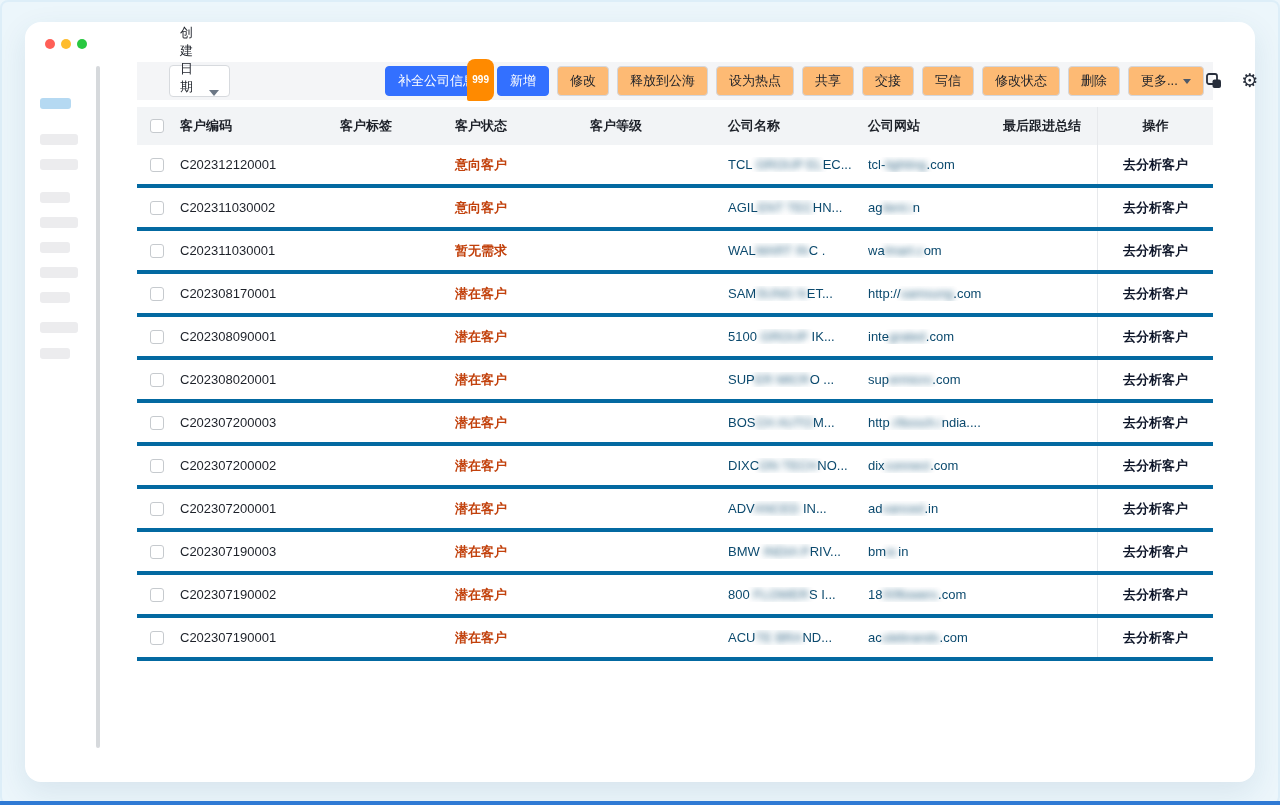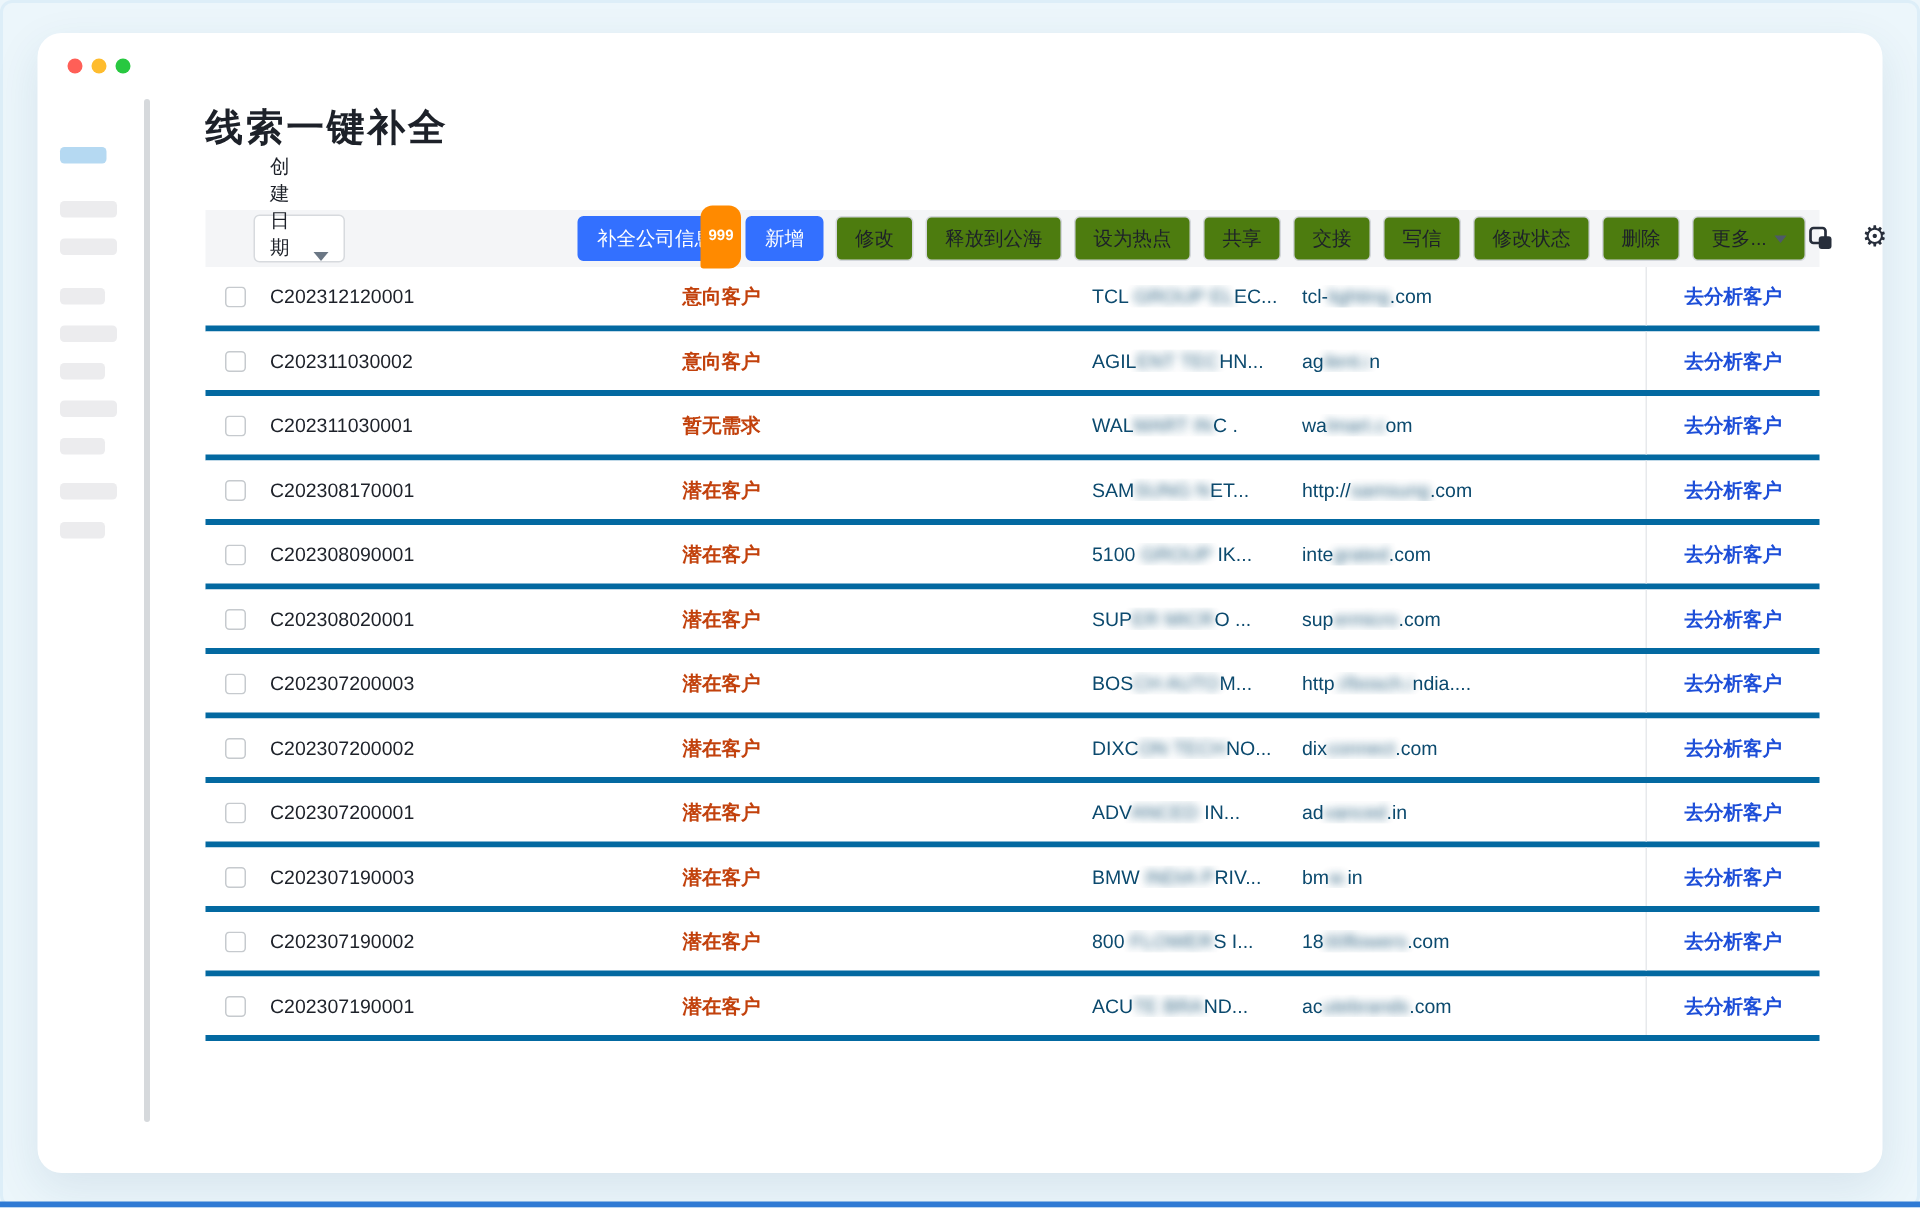--- a/index.html
+++ b/index.html
@@ -53,21 +53,21 @@
     height:32px; background:#fff; border:1px solid #d7dade; border-radius:4px;
     display:flex; align-items:flex-end; gap:16px; padding:0 10px;
     font-size:13px; color:#1d2129; cursor:pointer;margin-left:32px;
   }
   .caret {
     width:0; height:0; border-left:5px solid transparent;
     border-right:5px solid transparent; border-top:6px solid #6b7785;
   }
   .btn {
     height:30px; padding:0 12px; margin-left:8px;
-    background:#4d7c0f; border:1px solid #d3d6dc; border-radius:4px;
+    background:#fdba74; border:1px solid #d3d6dc; border-radius:4px;
     font-size:13px; color:#1d2129; cursor:pointer; white-space:nowrap;
     font-family:inherit; display:flex; align-items:center; gap:5px;
   }
   .btn.primary { background:#3370ff; border-color:#3370ff; color:#fff; position:relative; }
   .btn.first-primary { margin-left:155px; }
   .badge {
     position:absolute; top:-8px; right:-6px;
     background:#ff8a00; color:#fff; font-size:10px; font-weight:700;
     line-height:14px; padding:14px 5px; border-radius:8px 8px 8px 2px;
   }
@@ -96,21 +96,21 @@
   }
   .col-code { color:#1d2129; }
   .col-status { font-weight:600; color:#c2410c; }
   .link { color:#0c4a6e; cursor:pointer; text-decoration:none; }
   .blur { filter:blur(3px); opacity:.85; }
   .col-action {
     height:100%; border-left:1px solid #e7e9ec;
     display:flex; align-items:center; justify-content:center; padding-left:0;
   }
   .th.col-action { font-weight:700; }
-  .action-link { color:#1d4ed8; font-weight:600; font-size:13px; cursor:pointer; text-decoration:none; }
+  .action-link { color:#0f172a; font-weight:600; font-size:13px; cursor:pointer; text-decoration:none; }
 </style>
 </head>
 <body>
 
 <div class="frame"></div>
 
 <div class="window">
 
   <div class="traffic">
     <span class="dot" style="background:#ff5f57"></span>
@@ -128,21 +128,20 @@
     <span class="sk" style="left:15px; top:245px; width:38px;"></span>
     <span class="sk" style="left:15px; top:270px; width:30px;"></span>
     <span class="sk" style="left:15px; top:300px; width:38px;"></span>
     <span class="sk" style="left:15px; top:326px; width:30px;"></span>
   </div>
 
   <div class="scrollbar"></div>
 
   <div class="main">
 
-    <div class="page-title">线索一键补全</div>
 
     <div class="toolbar">
       <div class="filter">
         <span>创建日期</span>
         <span class="caret"></span>
       </div>
 
       <button class="btn primary first-primary">
         <span>补全公司信息</span>
         <span class="badge">999</span>
@@ -185,20 +184,33 @@
         <span class="tool-icon">
           <svg width="18" height="18" viewBox="0 0 18 18" fill="none" stroke="#272e3b" stroke-width="1.8">
             <rect x="2" y="2" width="10" height="10" rx="2"></rect>
             <rect x="7.5" y="7.5" width="8.5" height="8.5" rx="2" fill="#272e3b" stroke="none"></rect>
           </svg>
         </span>
         <span class="tool-icon gear">⚙</span>
       </div>
     </div>
 
+    <div class="thead grid-row">
+      <div class="th">
+          <span class="checkbox"></span>
+        </div>
+      <div class="th">客户编码</div>
+      <div class="th">客户标签</div>
+      <div class="th">客户状态</div>
+      <div class="th">客户等级</div>
+      <div class="th">公司名称</div>
+      <div class="th">公司网站</div>
+      <div class="th">最后跟进总结</div>
+      <div class="th col-action">操作</div>
+    </div>
 
     <div>
   <div class="tr grid-row">
     <div class="td">
             <span class="checkbox"></span>
           </div>
     <div class="td col-code">C202312120001</div>
     <div class="td col-tag"></div>
     <div class="td col-status">意向客户</div>
     <div class="td col-level"></div>

